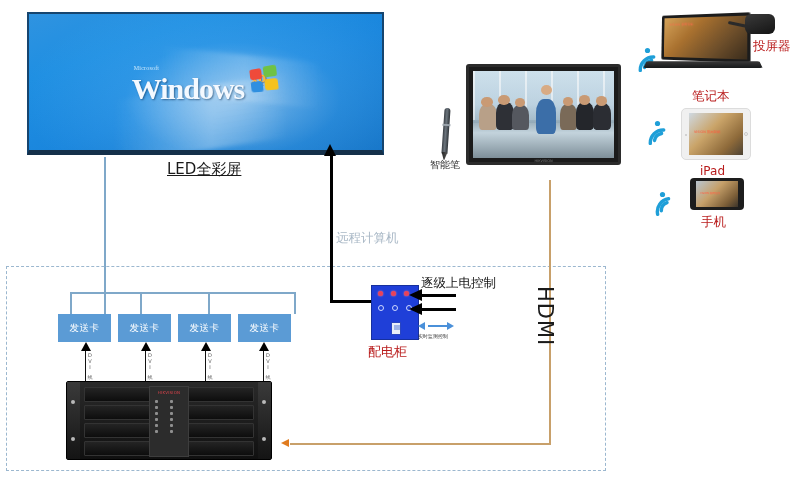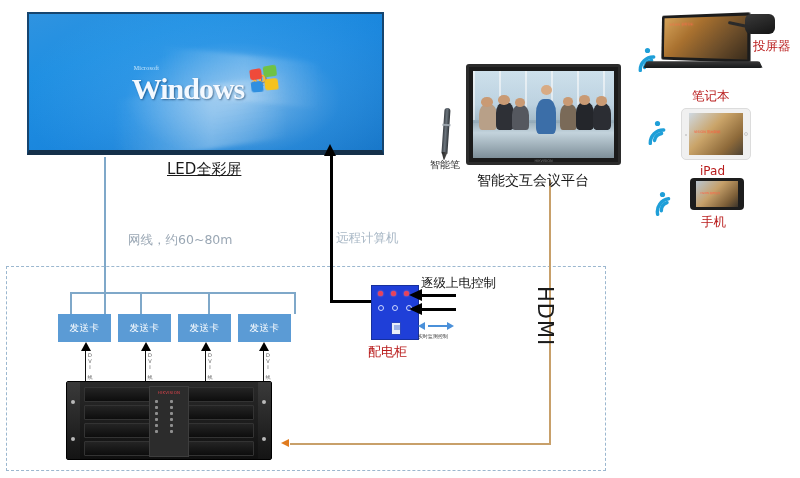--- a/index.html
+++ b/index.html
@@ -240,21 +240,20 @@
     </div>
   </div>
   <div class="abs label-dark" style="left:167px; top:160px;text-decoration:underline;">LED全彩屏</div>
 
   <div class="abs lineV" style="left:104px; top:157px; height:161px;"></div>
   <div class="abs lineH" style="left:70px; top:292px; width:225px;"></div>
   <div class="abs lineV" style="left:70px; top:292px; height:22px;"></div>
   <div class="abs lineV" style="left:140px; top:292px; height:22px;"></div>
   <div class="abs lineV" style="left:208px; top:292px; height:22px;"></div>
   <div class="abs lineV" style="left:294px; top:292px; height:22px;"></div>
-  <div class="abs label-gray" style="left:128px; top:232px;">网线，约60~80m</div>
 
   <div id="enclosure" class="abs"></div>
 
   <div class="abs send-card" style="left:58px; top:314px;">
     <span>发送卡</span>
   </div>
   <div class="abs send-card" style="left:118px; top:314px;">
     <span>发送卡</span>
   </div>
   <div class="abs send-card" style="left:178px; top:314px;">
@@ -371,21 +370,20 @@
       <div class="head" style="left:48%; top:16%; width:8%;  height:12%; background:#d8ab84;"></div>
       <div class="person" style="left:62%; width:12%; height:30%; background:#7a6a58;"></div>
       <div class="head" style="left:64%; top:30%; width:7%;  height:10%;"></div>
       <div class="person" style="left:73%; width:13%; height:32%; background:#24262b;"></div>
       <div class="head" style="left:75%; top:28%; width:8%;  height:11%;"></div>
       <div class="person" style="left:85%; width:13%; height:31%; background:#2b2d33;"></div>
       <div class="head" style="left:87%; top:29%; width:8%;  height:11%;"></div>
     </div>
     <div class="bezel-logo">HIKVISION</div>
   </div>
-  <div class="abs label-dark" style="left:477px; top:172px; font-size:14px;">智能交互会议平台</div>
 
   <div id="pen" class="abs">
       <div class="ring"></div>
     </div>
   <div class="abs" style="left:430px; top:158px; font-size:10px; color:#333; white-space:nowrap;">智能笔</div>
 
   <div class="wifi" style="left:626px; top:42px;">
     <svg width="30" height="30" viewBox="0 0 30 30">
       <g transform="rotate(-45 15 15)" fill="none" stroke="#1f9fd8" stroke-width="3.4" stroke-linecap="round">
         <path d="M5 24 A13 13 0 0 1 24 24"></path>

